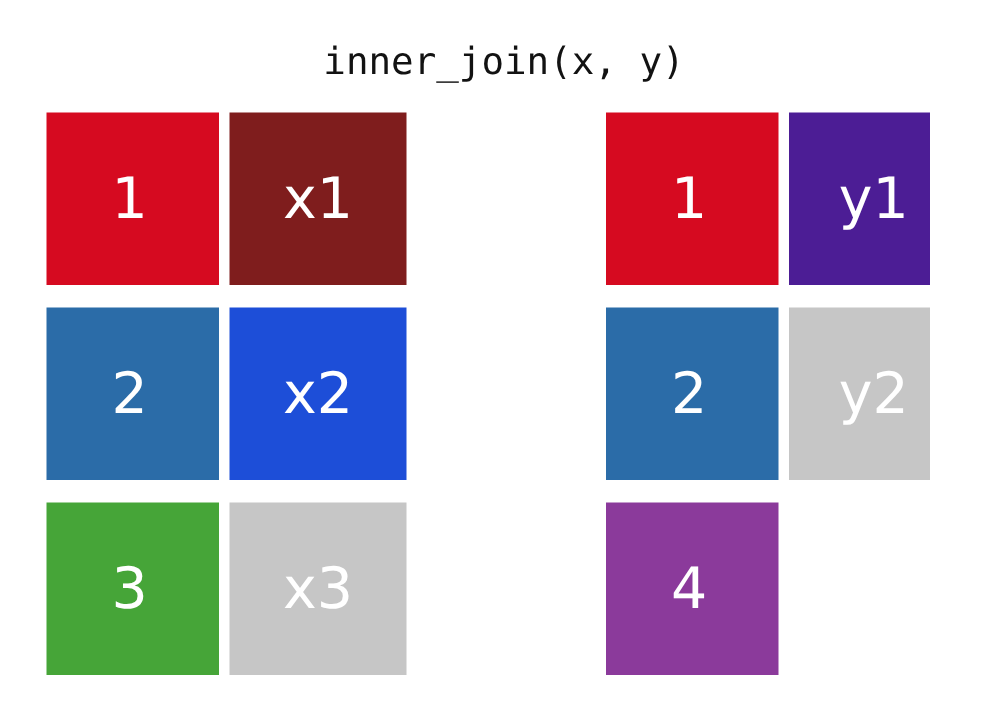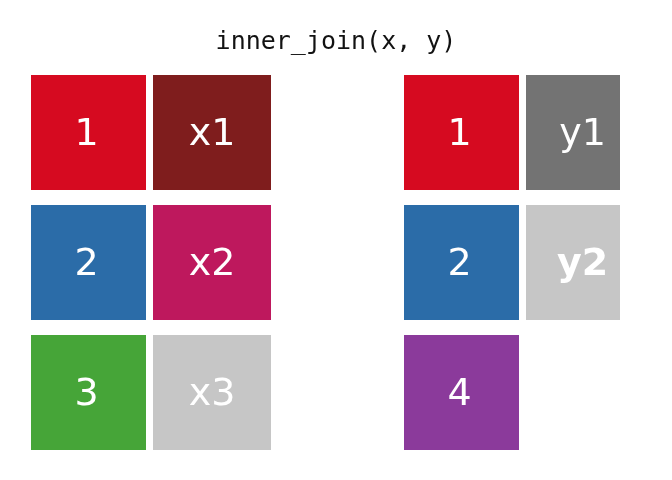--- a/index.html
+++ b/index.html
@@ -92,21 +92,21 @@
       </div>
       <div class="cell val-cell" style="background: #7f1d1d;">
         <span class="cell-text">x1</span>
       </div>
     </div>
 
     <div class="row">
       <div class="cell key-cell" style="background: rgb(43, 108, 168);">
         <span class="cell-text">2</span>
       </div>
-      <div class="cell val-cell" style="background: #be185d;">
+      <div class="cell val-cell" style="background: #1d4ed8;">
         <span class="cell-text">x2</span>
       </div>
     </div>
 
     <div class="row">
       <div class="cell key-cell" style="background: rgb(70, 165, 56);">
         <span class="cell-text">3</span>
       </div>
       <div class="cell val-cell" style="background: rgb(198, 198, 198);">
         <span class="cell-text">x3</span>
@@ -114,30 +114,30 @@
     </div>
 
   </div>
 
   <div class="table-group" id="table-y">
 
     <div class="row">
       <div class="cell key-cell" style="background: rgb(214, 10, 32);">
         <span class="cell-text">1</span>
       </div>
-      <div class="cell val-cell" style="background: #737373;">
+      <div class="cell val-cell" style="background: #4c1d95;">
         <span class="cell-text">y1</span>
       </div>
     </div>
 
     <div class="row">
       <div class="cell key-cell" style="background: rgb(43, 108, 168);">
         <span class="cell-text">2</span>
       </div>
-      <div class="cell val-cell" style="background: rgb(198, 198, 198); font-weight: bold;">
+      <div class="cell val-cell" style="background: rgb(198, 198, 198);">
         <span class="cell-text">y2</span>
       </div>
     </div>
 
     <div class="row">
       <div class="cell key-cell" style="background: rgb(139, 58, 155);">
         <span class="cell-text">4</span>
       </div>
     </div>
 

